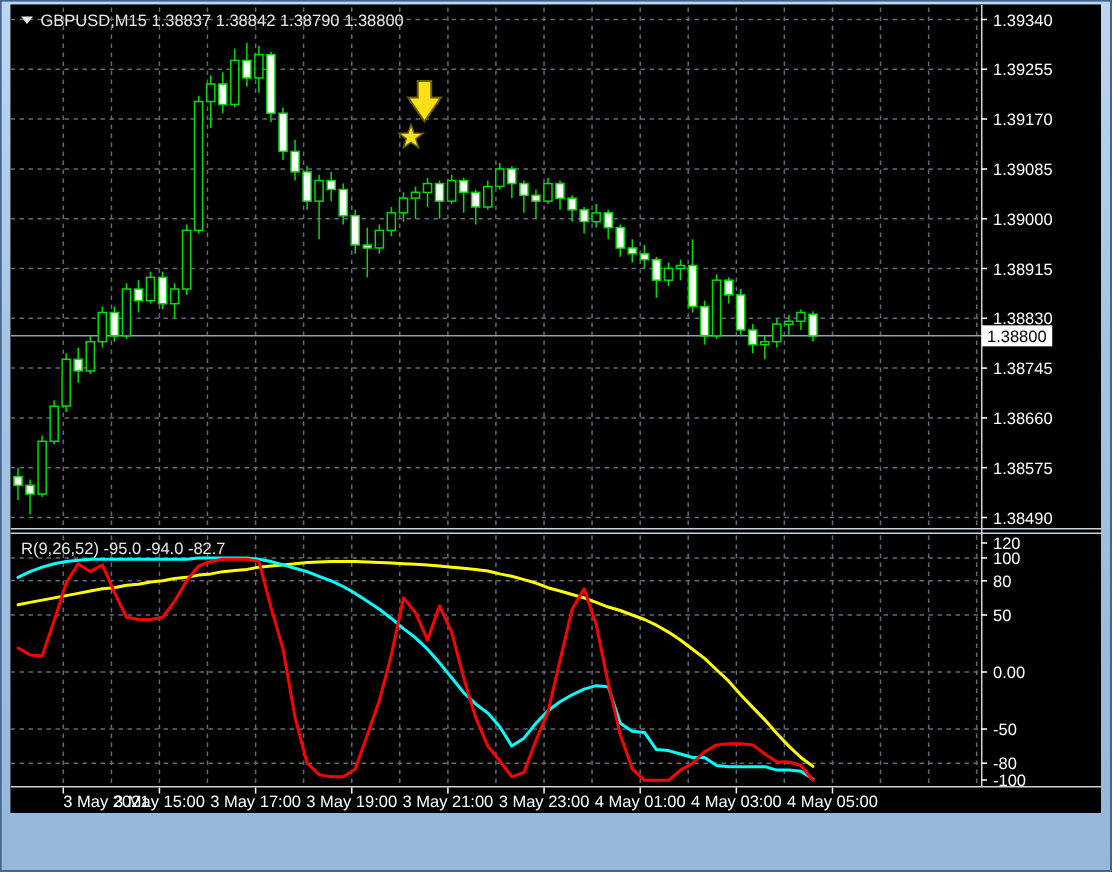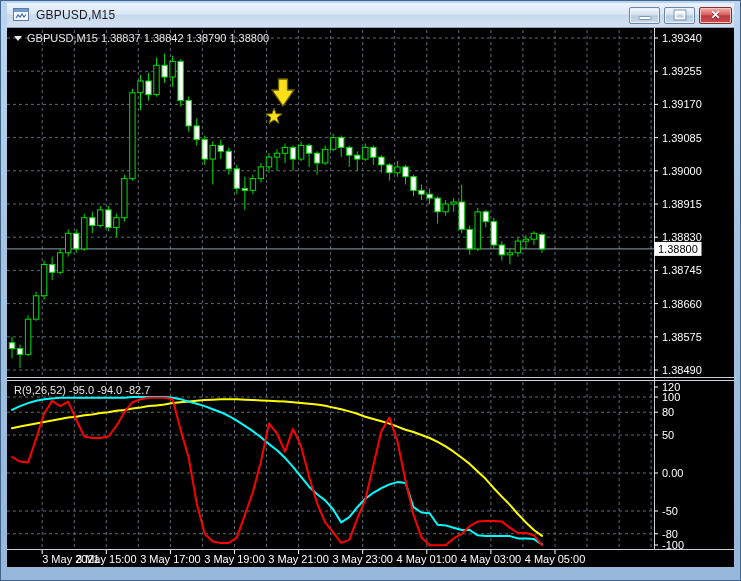--- a/index.html
+++ b/index.html
@@ -41,41 +41,20 @@
     color:#ffffff;font-size:12px;font-weight:bold;line-height:1;
     text-shadow:0 1px 1px #701b1e;}
   .content{width:727px;height:539px;background:#000;position:relative;overflow:hidden;}
   svg{display:block;}
   svg text{font-family:"Liberation Sans",sans-serif;}
 </style>
 </head>
 <body>
 
 <div class="frame">
-  <div class="titlebar">
-    <span class="win-icon">
-      <svg width="17" height="14" viewBox="0 0 17 14">
-        <rect x="0.5" y="0.5" width="15" height="12" fill="#f7fafd" stroke="#5a7ca6"></rect>
-        <rect x="1" y="1" width="14" height="3" fill="#7499cb"></rect>
-        <polyline points="3,10 5,7 7,9 9,6 11,9 13,6.5" fill="none" stroke="#3f6bb0" stroke-width="1.2"></polyline>
-      </svg>
-    </span>
-    <span class="title-text">GBPUSD,M15</span>
-    <span class="win-controls">
-      <button class="wbtn" aria-label="minimize">
-          <span class="g-min"></span>
-        </button>
-      <button class="wbtn" aria-label="restore">
-          <span class="g-res"></span>
-        </button>
-      <button class="wbtn close" aria-label="close">
-          <span class="g-close">✕</span>
-        </button>
-    </span>
-  </div>
   <div class="content">
     <svg id="chart" width="727" height="539" viewBox="0 0 727 539">
         <rect x="0" y="0" width="727" height="539" fill="#000000"></rect>
         <g>
           <line x1="35.2" y1="2" x2="35.2" y2="348" stroke="#5c6b76" stroke-dasharray="3,3" stroke-width="1"></line>
           <line x1="35.2" y1="354" x2="35.2" y2="520" stroke="#5c6b76" stroke-dasharray="3,3" stroke-width="1"></line>
           <line x1="67.3" y1="2" x2="67.3" y2="348" stroke="#5c6b76" stroke-dasharray="3,3" stroke-width="1"></line>
           <line x1="67.3" y1="354" x2="67.3" y2="520" stroke="#5c6b76" stroke-dasharray="3,3" stroke-width="1"></line>
           <line x1="99.3" y1="2" x2="99.3" y2="348" stroke="#5c6b76" stroke-dasharray="3,3" stroke-width="1"></line>
           <line x1="99.3" y1="354" x2="99.3" y2="520" stroke="#5c6b76" stroke-dasharray="3,3" stroke-width="1"></line>

